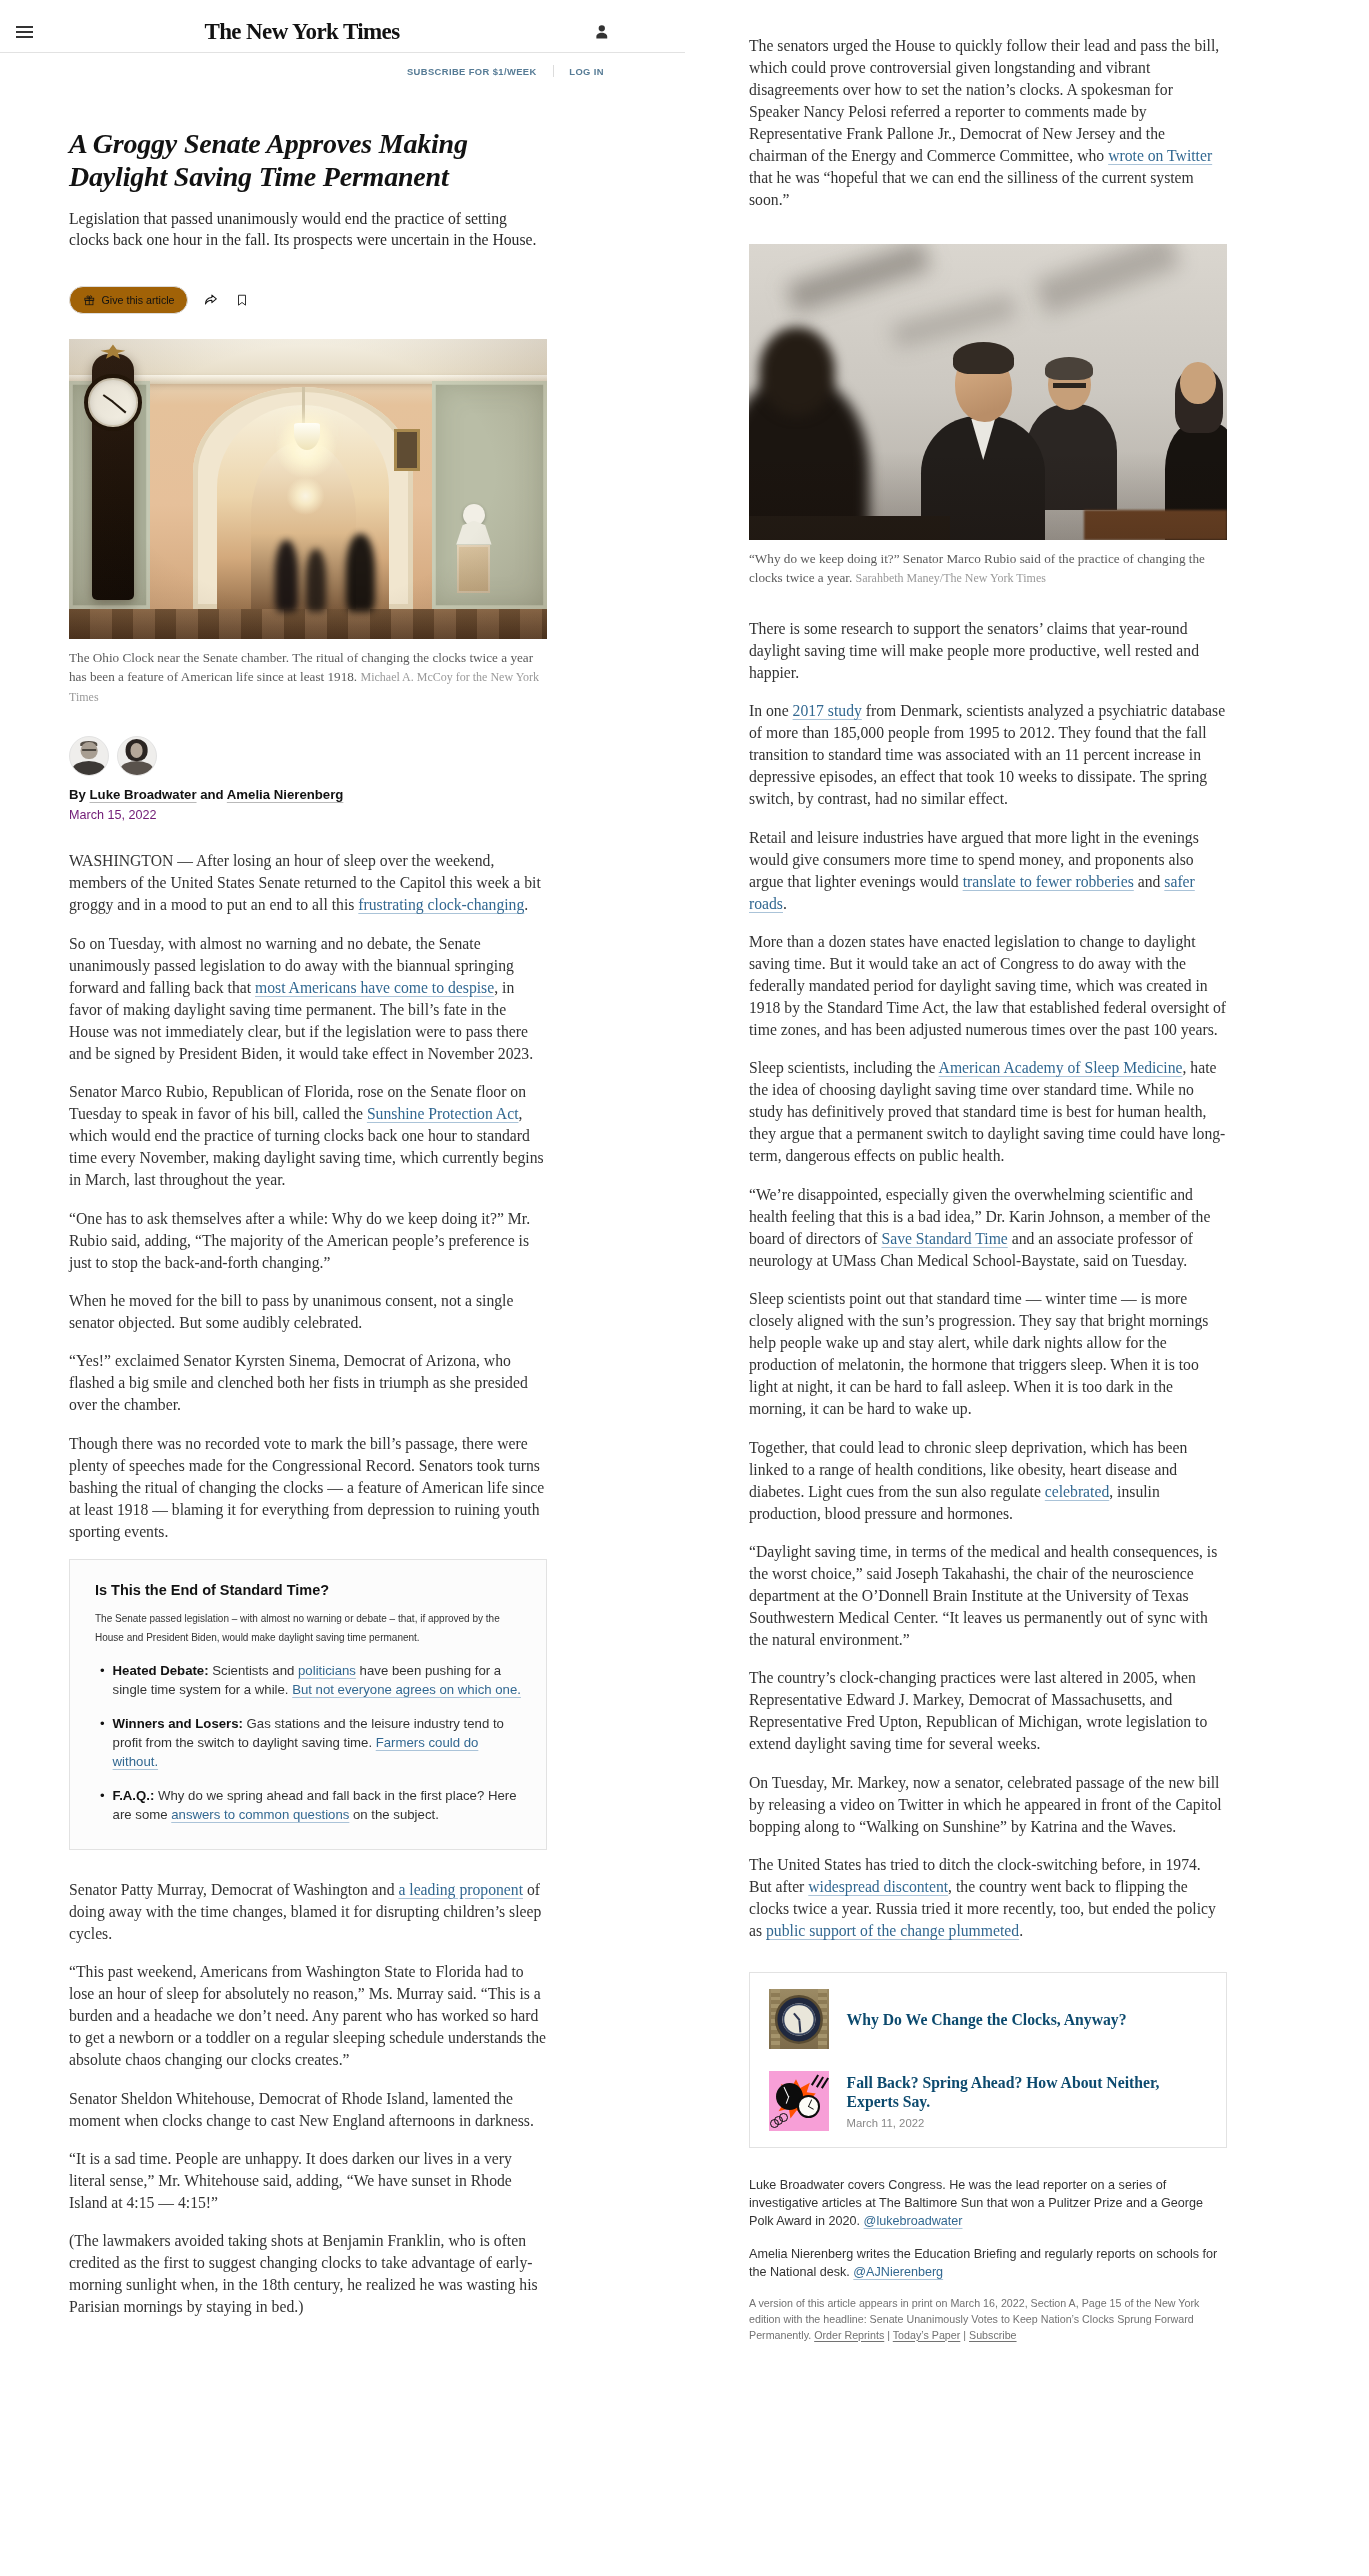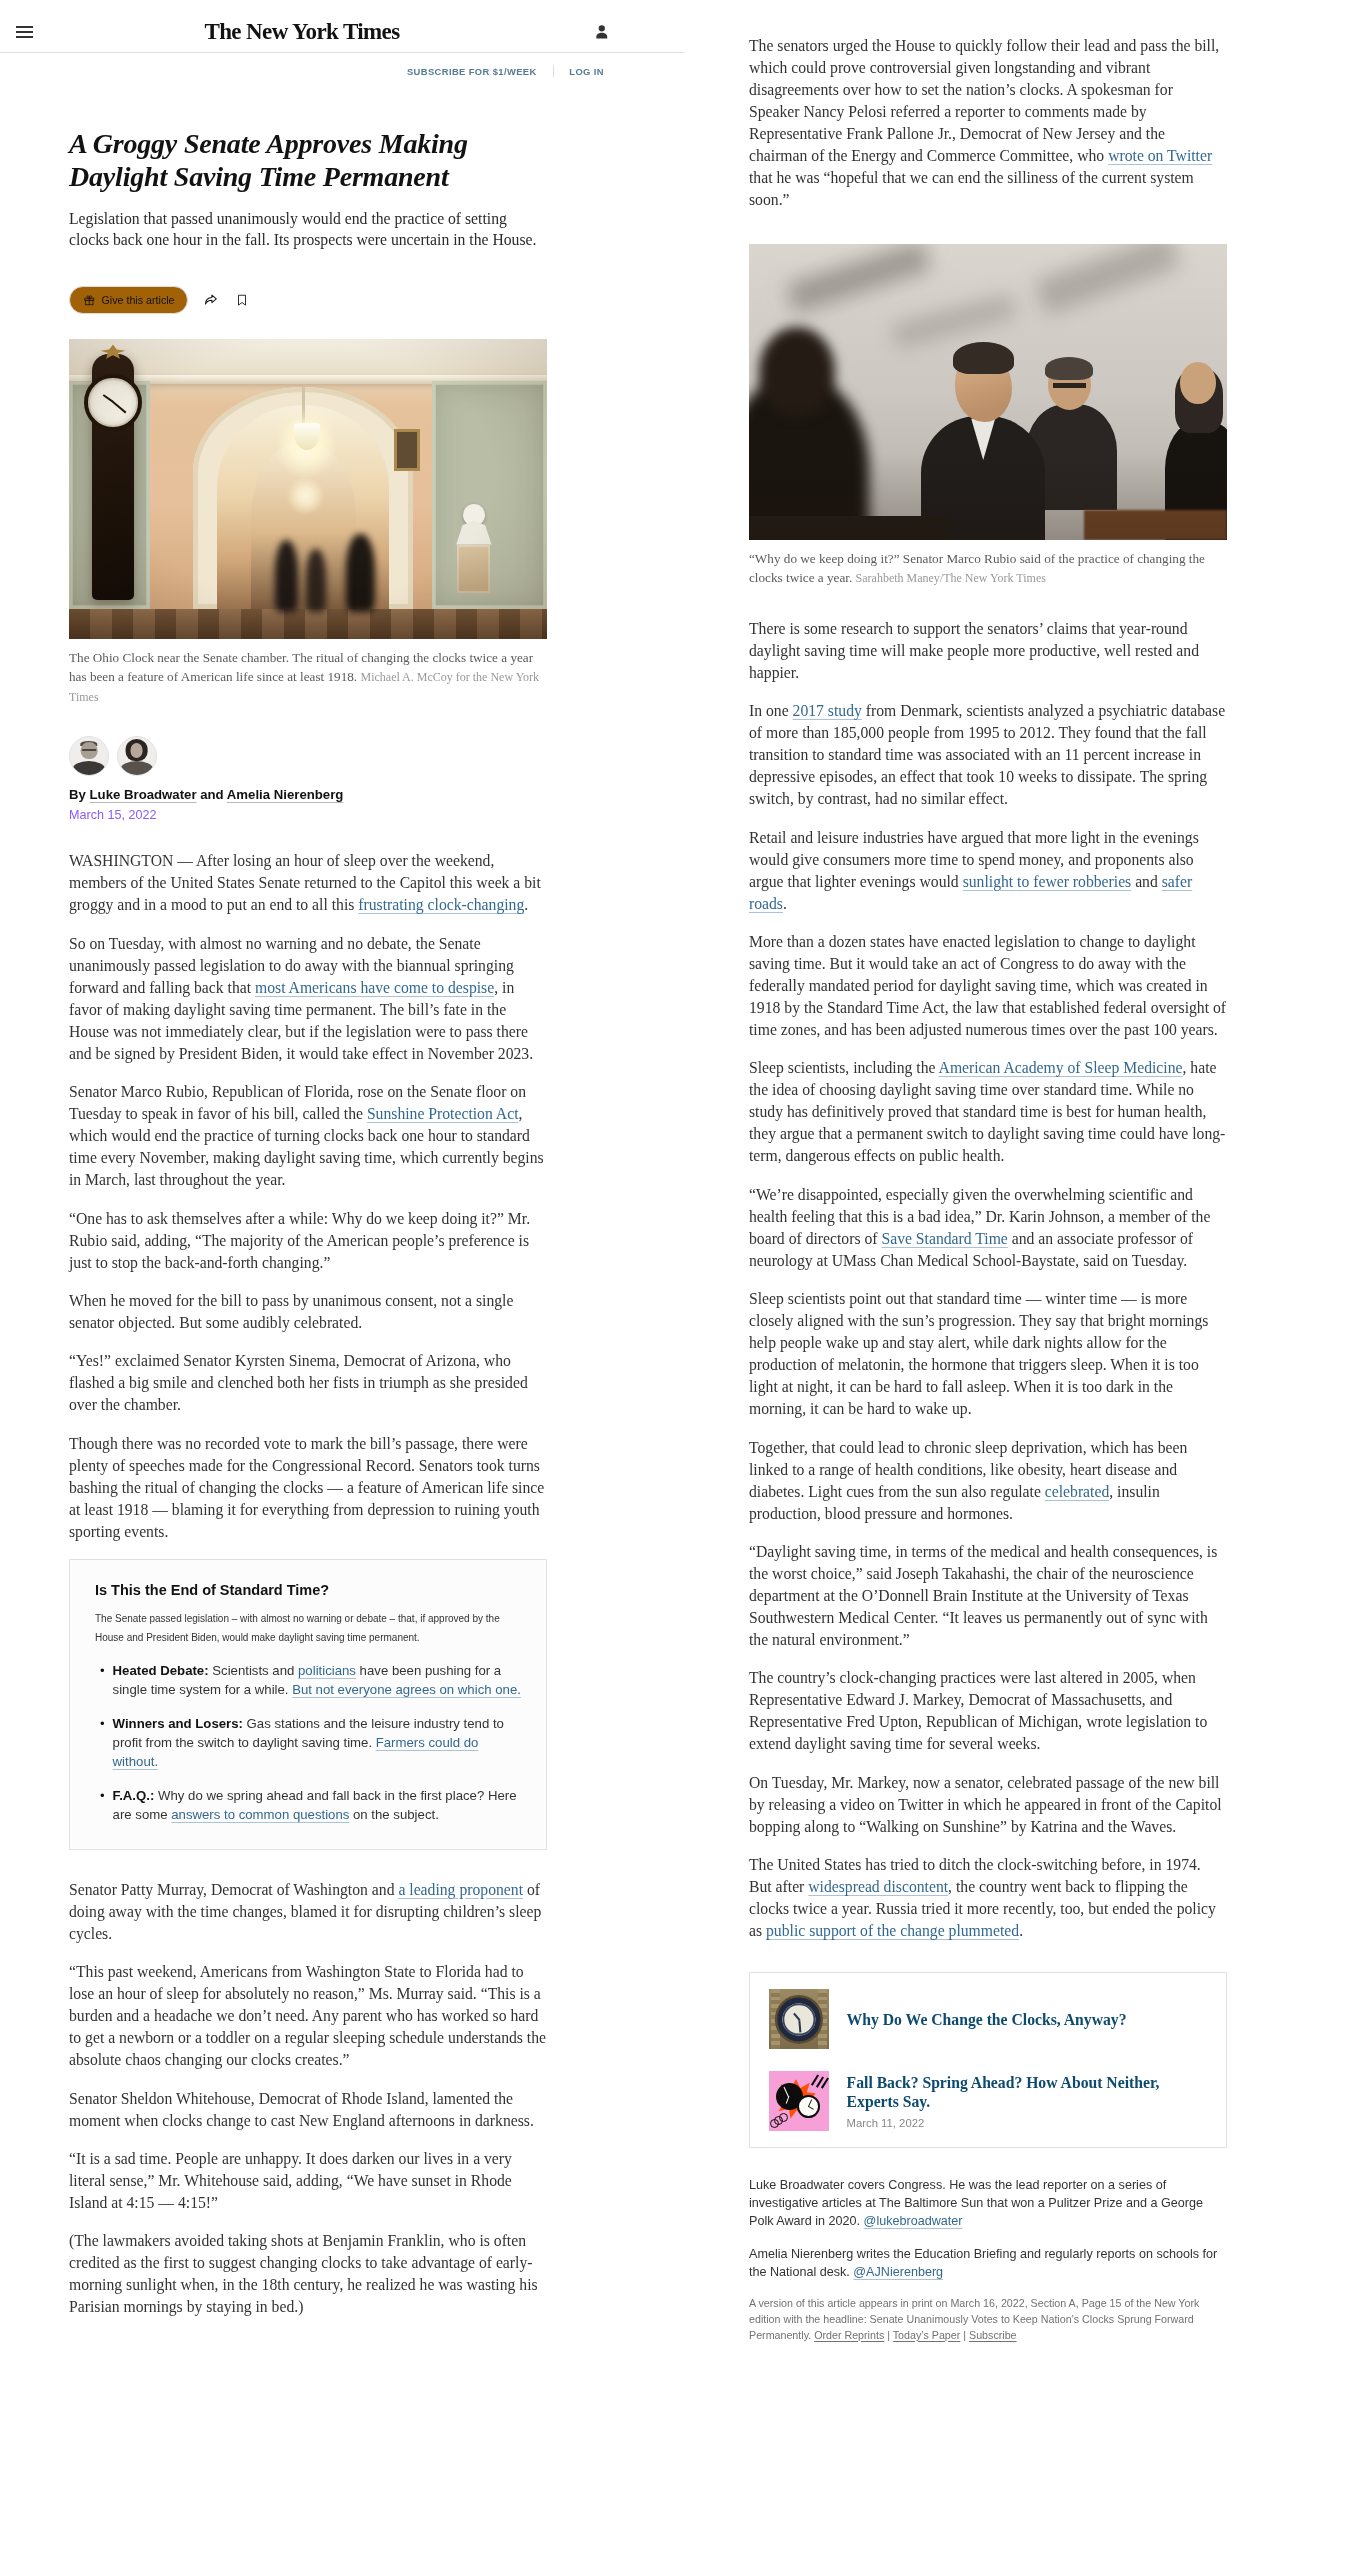--- a/index.html
+++ b/index.html
@@ -70,21 +70,21 @@
   .av-head{position:absolute;left:50%;top:14%;width:44%;height:44%;transform:translateX(-50%);border-radius:50% 50% 46% 46%;background:#a89e92;}
   .av-hair{position:absolute;left:50%;top:10%;width:46%;height:15%;transform:translateX(-50%);border-radius:50% 50% 0 0;background:#554e46;}
   .av-glasses{position:absolute;left:50%;top:31%;width:36%;height:6%;transform:translateX(-50%);background:#3a352f;opacity:.85;}
   .av-body{position:absolute;left:50%;bottom:-10%;width:88%;height:46%;transform:translateX(-50%);border-radius:50% 50% 0 0;background:#3c3835;}
   .av-hair2{position:absolute;left:50%;top:7%;width:60%;height:56%;transform:translateX(-50%);border-radius:48% 48% 42% 42%;background:#2b2522;}
   .av-face{position:absolute;left:50%;top:17%;width:34%;height:38%;transform:translateX(-50%);border-radius:50%;background:#b5a799;}
   .avatar-2 .av-body{background:#59524c;}
 
   .byline{margin-top:11.3px;font-family:"Liberation Sans",sans-serif;font-size:13.2px;font-weight:700;color:#121212;}
   .byline-link{color:#121212;text-decoration:underline;text-decoration-color:#b9b9b9;text-underline-offset:2.5px;font-weight:700;}
-  .pub-date{margin-top:6.3px;font-family:"Liberation Sans",sans-serif;font-size:12.6px;color:#8b5cf6;}
+  .pub-date{margin-top:6.3px;font-family:"Liberation Sans",sans-serif;font-size:12.6px;color:#701a75;}
 
   
   .body-copy{margin-top:28px;}
   #right-body-a{margin-top:0;}
   #right-body-b{margin-top:30px;}
   .para{font-size:15.7px;line-height:22px;margin-bottom:16.4px;color:#333;}
   .inline-link{color:#326891;text-decoration:underline;text-decoration-color:#aac3d8;text-underline-offset:2.5px;}
 
   
   .infobox{border:0.6px solid #e2e2e2;background:#fcfcfc;padding:21.4px 25px 10px;margin:8.8px 0 29px;font-family:"Liberation Sans",sans-serif;}
@@ -323,21 +323,21 @@
         <div class="p2-vignette"></div>
       </figure>
       <figcaption class="caption">
         <span>“Why do we keep doing it?” Senator Marco Rubio said of the practice of changing the clocks twice a year.</span>
         <span class="credit">Sarahbeth Maney/The New York Times</span>
       </figcaption>
 
       <div class="body-copy" id="right-body-b">
           <p class="para">There is some research to support the senators’ claims that year-round daylight saving time will make people more productive, well rested and happier.</p>
           <p class="para">In one <a href="#" class="inline-link">2017 study</a> from Denmark, scientists analyzed a psychiatric database of more than 185,000 people from 1995 to 2012. They found that the fall transition to standard time was associated with an 11 percent increase in depressive episodes, an effect that took 10 weeks to dissipate. The spring switch, by contrast, had no similar effect.</p>
-          <p class="para">Retail and leisure industries have argued that more light in the evenings would give consumers more time to spend money, and proponents also argue that lighter evenings would <a href="#" class="inline-link">sunlight to fewer robberies</a> and <a href="#" class="inline-link">safer roads</a>.</p>
+          <p class="para">Retail and leisure industries have argued that more light in the evenings would give consumers more time to spend money, and proponents also argue that lighter evenings would <a href="#" class="inline-link">translate to fewer robberies</a> and <a href="#" class="inline-link">safer roads</a>.</p>
           <p class="para">More than a dozen states have enacted legislation to change to daylight saving time. But it would take an act of Congress to do away with the federally mandated period for daylight saving time, which was created in 1918 by the Standard Time Act, the law that established federal oversight of time zones, and has been adjusted numerous times over the past 100 years.</p>
           <p class="para">Sleep scientists, including the <a href="#" class="inline-link">American Academy of Sleep Medicine</a>, hate the idea of choosing daylight saving time over standard time. While no study has definitively proved that standard time is best for human health, they argue that a permanent switch to daylight saving time could have long-term, dangerous effects on public health.</p>
           <p class="para">“We’re disappointed, especially given the overwhelming scientific and health feeling that this is a bad idea,” Dr. Karin Johnson, a member of the board of directors of <a href="#" class="inline-link">Save Standard Time</a> and an associate professor of neurology at UMass Chan Medical School-Baystate, said on Tuesday.</p>
           <p class="para">Sleep scientists point out that standard time — winter time — is more closely aligned with the sun’s progression. They say that bright mornings help people wake up and stay alert, while dark nights allow for the production of melatonin, the hormone that triggers sleep. When it is too light at night, it can be hard to fall asleep. When it is too dark in the morning, it can be hard to wake up.</p>
           <p class="para">Together, that could lead to chronic sleep deprivation, which has been linked to a range of health conditions, like obesity, heart disease and diabetes. Light cues from the sun also regulate <a href="#" class="inline-link">celebrated</a>, insulin production, blood pressure and hormones.</p>
           <p class="para">“Daylight saving time, in terms of the medical and health consequences, is the worst choice,” said Joseph Takahashi, the chair of the neuroscience department at the O’Donnell Brain Institute at the University of Texas Southwestern Medical Center. “It leaves us permanently out of sync with the natural environment.”</p>
           <p class="para">The country’s clock-changing practices were last altered in 2005, when Representative Edward J. Markey, Democrat of Massachusetts, and Representative Fred Upton, Republican of Michigan, wrote legislation to extend daylight saving time for several weeks.</p>
           <p class="para">On Tuesday, Mr. Markey, now a senator, celebrated passage of the new bill by releasing a video on Twitter in which he appeared in front of the Capitol bopping along to “Walking on Sunshine” by Katrina and the Waves.</p>
           <p class="para">The United States has tried to ditch the clock-switching before, in 1974. But after <a href="#" class="inline-link">widespread discontent</a>, the country went back to flipping the clocks twice a year. Russia tried it more recently, too, but ended the policy as <a href="#" class="inline-link">public support of the change plummeted</a>.</p>
         </div>

